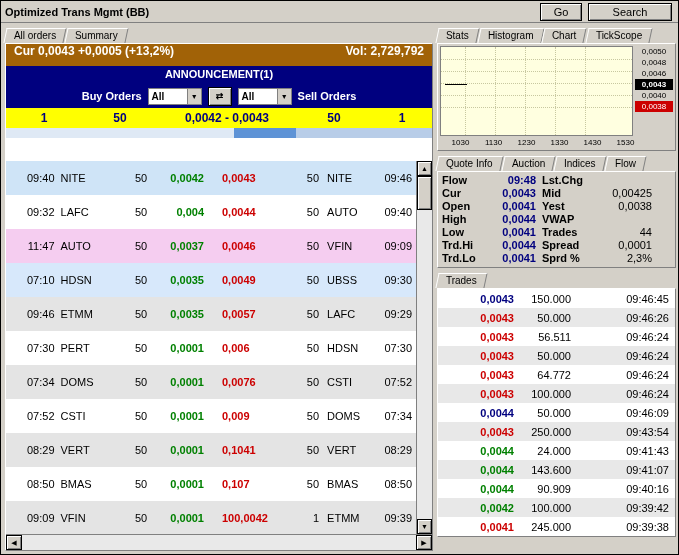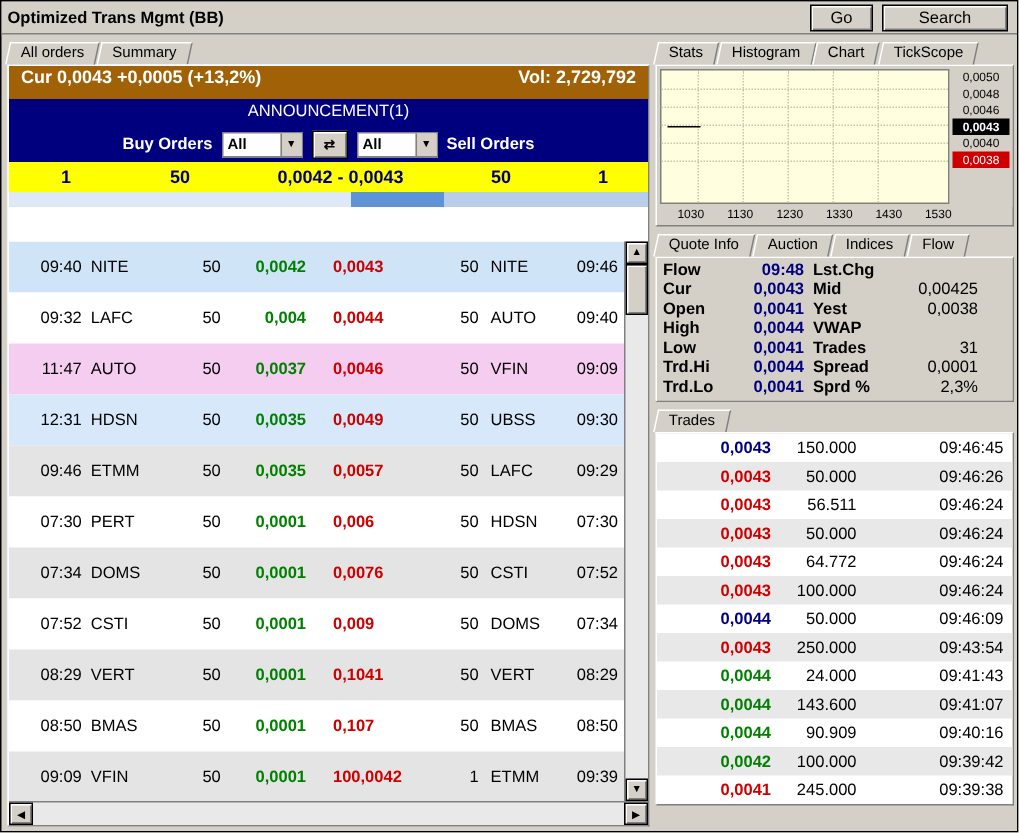--- a/index.html
+++ b/index.html
@@ -128,21 +128,21 @@
     box-sizing: border-box;
   }
   .quote-head .left { flex: 1 1 auto; }
   .announce {
     background: #00007f;
     color: #fff;
     height: 18px;
     text-align: center;
     font-size: 11px;
     line-height: 16px;
-    font-weight: normal;
+    font-weight: bold;
   }
   .orders-bar {
     background: #00007f;
     color: #fff;
     height: 24px;
     display: flex;
     align-items: center;
     font-size: 11px;
     font-weight: bold;
     padding: 0 6px;
@@ -453,21 +453,21 @@
             <div class="c-time-l">11:47</div>
             <div class="c-mm-l">AUTO</div>
             <div class="c-sz-l">50</div>
             <div class="c-bid">0,0037</div>
             <div class="c-ask">0,0046</div>
             <div class="c-sz-r">50</div>
             <div class="c-mm-r">VFIN</div>
             <div class="c-time-r">09:09</div>
           </div>
           <div class="book-row" style="background: rgb(215, 232, 251);">
-            <div class="c-time-l">12:31</div>
+            <div class="c-time-l">07:10</div>
             <div class="c-mm-l">HDSN</div>
             <div class="c-sz-l">50</div>
             <div class="c-bid">0,0035</div>
             <div class="c-ask">0,0049</div>
             <div class="c-sz-r">50</div>
             <div class="c-mm-r">UBSS</div>
             <div class="c-time-r">09:30</div>
           </div>
           <div class="book-row" style="background: rgb(228, 228, 228);">
             <div class="c-time-l">09:46</div>
@@ -632,21 +632,21 @@
             <div class="qi-val">0,0041</div>
             <div class="qi-label">Yest</div>
             <div class="qi-val plain">0,0038</div>
             <div class="qi-label">High</div>
             <div class="qi-val">0,0044</div>
             <div class="qi-label">VWAP</div>
             <div class="qi-val plain"></div>
             <div class="qi-label">Low</div>
             <div class="qi-val">0,0041</div>
             <div class="qi-label">Trades</div>
-            <div class="qi-val plain">31</div>
+            <div class="qi-val plain">44</div>
             <div class="qi-label">Trd.Hi</div>
             <div class="qi-val">0,0044</div>
             <div class="qi-label">Spread</div>
             <div class="qi-val plain">0,0001</div>
             <div class="qi-label">Trd.Lo</div>
             <div class="qi-val">0,0041</div>
             <div class="qi-label">Sprd %</div>
             <div class="qi-val plain">2,3%</div>
           </div>
       </div>

